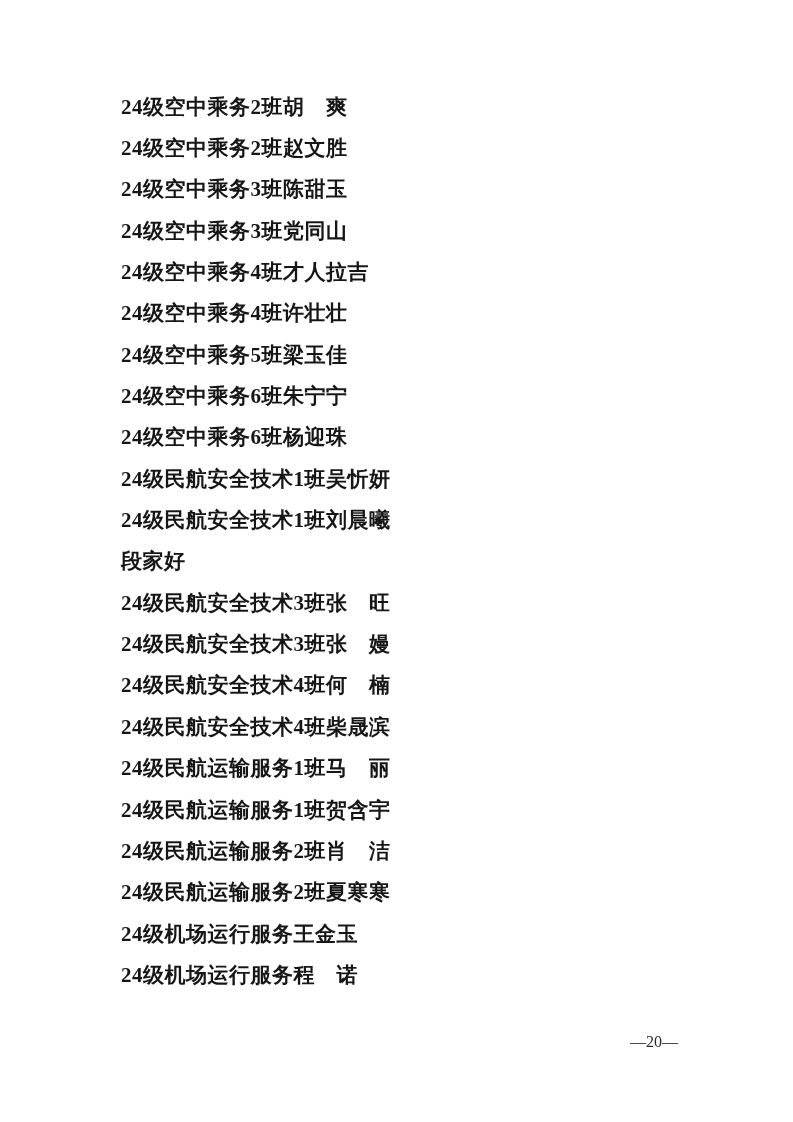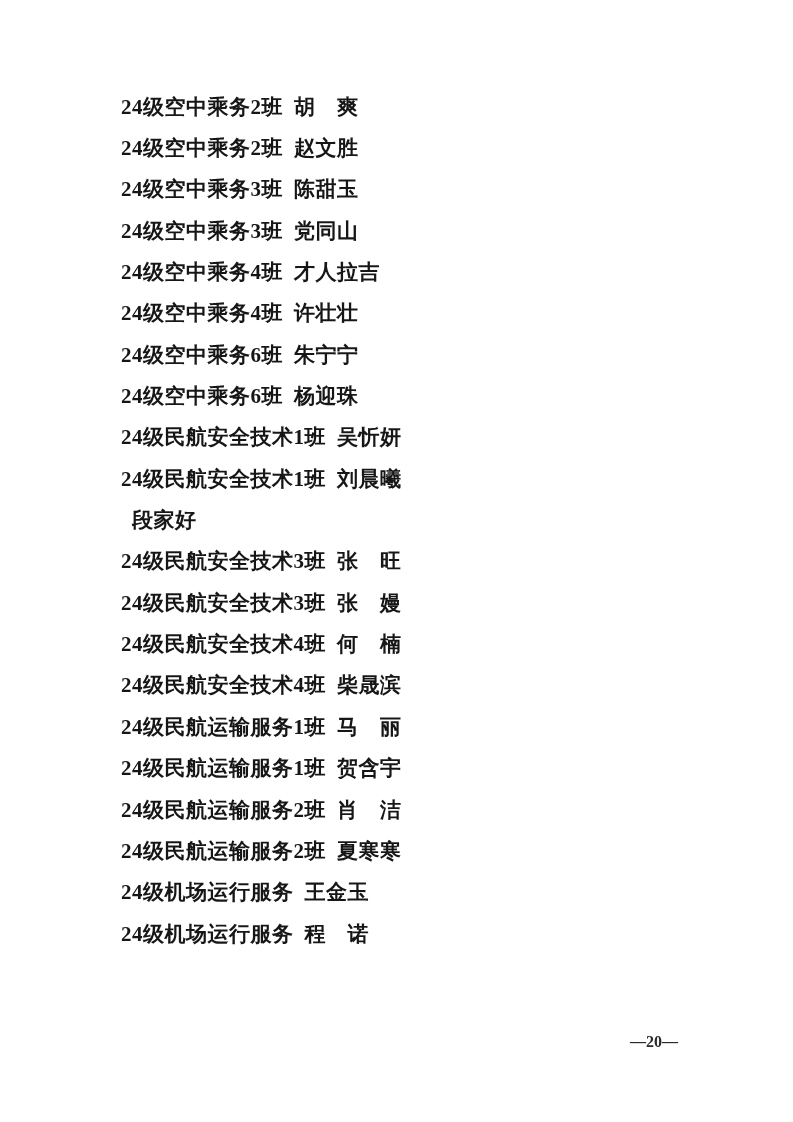--- a/index.html
+++ b/index.html
@@ -25,44 +25,44 @@
     height: 41.35px;
     display: flex;
     align-items: center;
     font-size: 21px;
     font-weight: 600;
     color: #161616;
     letter-spacing: 0.5px;
     white-space: pre;
   }
   .line .stu {
-    margin-left: 11px;
   }
   .page-number {
     position: absolute;
     left: 630px;
     top: 1033px;
     font-size: 16px;
-    font-weight: 700;
+    font-weight: 400;
     color: #2b2b2b;
     letter-spacing: 0px;
   }
 </style>
 </head>
 <body>
 
 <div class="page">
 
   <div class="roster">
     <div class="line"><span class="cls">24级空中乘务2班</span><span class="stu">胡　爽</span></div>
     <div class="line"><span class="cls">24级空中乘务2班</span><span class="stu">赵文胜</span></div>
     <div class="line"><span class="cls">24级空中乘务3班</span><span class="stu">陈甜玉</span></div>
     <div class="line"><span class="cls">24级空中乘务3班</span><span class="stu">党同山</span></div>
     <div class="line"><span class="cls">24级空中乘务4班</span><span class="stu">才人拉吉</span></div>
     <div class="line"><span class="cls">24级空中乘务4班</span><span class="stu">许壮壮</span></div>
+    <div class="line"><span class="cls">24级空中乘务5班</span><span class="stu">梁玉佳</span></div>
     <div class="line"><span class="cls">24级空中乘务6班</span><span class="stu">朱宁宁</span></div>
     <div class="line"><span class="cls">24级空中乘务6班</span><span class="stu">杨迎珠</span></div>
     <div class="line"><span class="cls">24级民航安全技术1班</span><span class="stu">吴忻妍</span></div>
     <div class="line"><span class="cls">24级民航安全技术1班</span><span class="stu">刘晨曦</span></div>
     <div class="line"><span class="stu">段家好</span></div>
     <div class="line"><span class="cls">24级民航安全技术3班</span><span class="stu">张　旺</span></div>
     <div class="line"><span class="cls">24级民航安全技术3班</span><span class="stu">张　嫚</span></div>
     <div class="line"><span class="cls">24级民航安全技术4班</span><span class="stu">何　楠</span></div>
     <div class="line"><span class="cls">24级民航安全技术4班</span><span class="stu">柴晟滨</span></div>
     <div class="line"><span class="cls">24级民航运输服务1班</span><span class="stu">马　丽</span></div>

